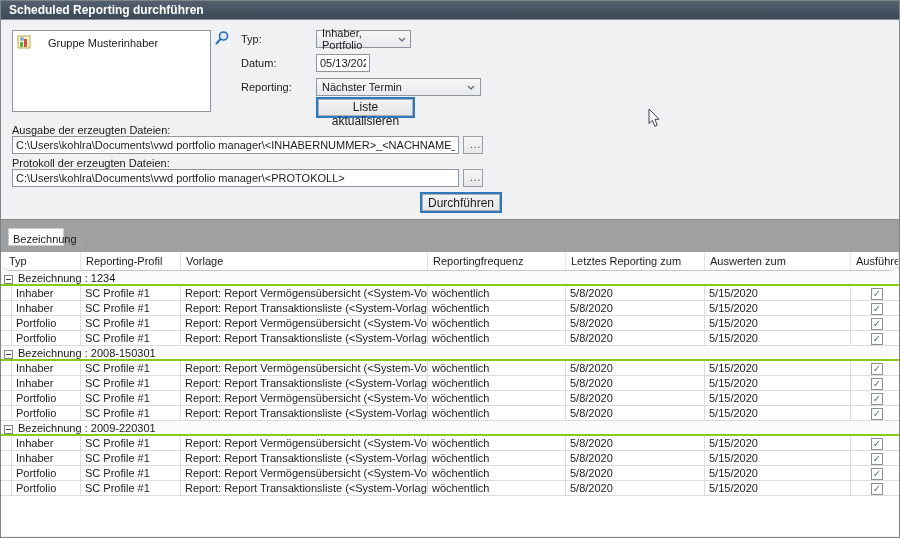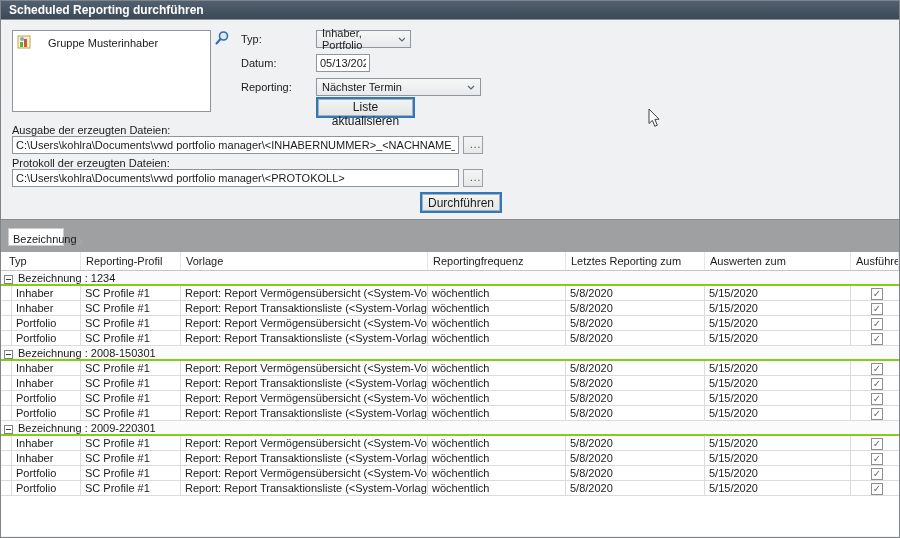--- a/index.html
+++ b/index.html
@@ -49,21 +49,21 @@
   .pathlabel{position:absolute;left:11px;}
   
   .grid{position:relative;background:#fff;height:317px;}
   .groupby-band{height:33px;background:#9fa0a1;border-top:1px solid #8a8a8a;position:relative;box-sizing:border-box;}
   .chip{
     position:absolute;left:7px;top:8px;width:56px;height:18px;box-sizing:border-box;
     background:#fff;border:1px solid #c9cccf;
     display:flex;align-items:flex-end;justify-content:space-between;padding:0 4px;
   }
   .sort-tri{font-size:8px;color:#a9b0b6;line-height:8px;}
-  .header-row{display:flex;height:19px;background:#fff;border-bottom:1px solid #c6c6c6;box-sizing:border-box;}
+  .header-row{display:flex;height:19px;background:#fff;border-bottom:1px solid #c6c6c6;box-sizing:border-box;border-radius:9px;}
   .hcell{box-sizing:border-box;padding:3px 0 0 5px;border-right:1px solid #e6e6e6;white-space:nowrap;overflow:hidden;}
   .hcell:first-child{padding-left:8px;}
   .c0{width:80px;} .c1{width:100px;} .c2{width:247px;} .c3{width:138px;}
   .c4{width:139px;} .c5{width:146px;} .c6{flex:1;}
   .group-row{
     display:flex;align-items:flex-end;height:15px;box-sizing:border-box;
     background:#fbfbfb;border-bottom:2px solid #84cc16;padding-left:3px;
   }
   .expander{width:9px;height:9px;box-sizing:border-box;border:1px solid #848484;background:#fff;position:relative;margin-right:5px;flex:none;}
   .expander .minus{position:absolute;left:1px;right:1px;top:3px;height:1px;background:#3c3c3c;}

